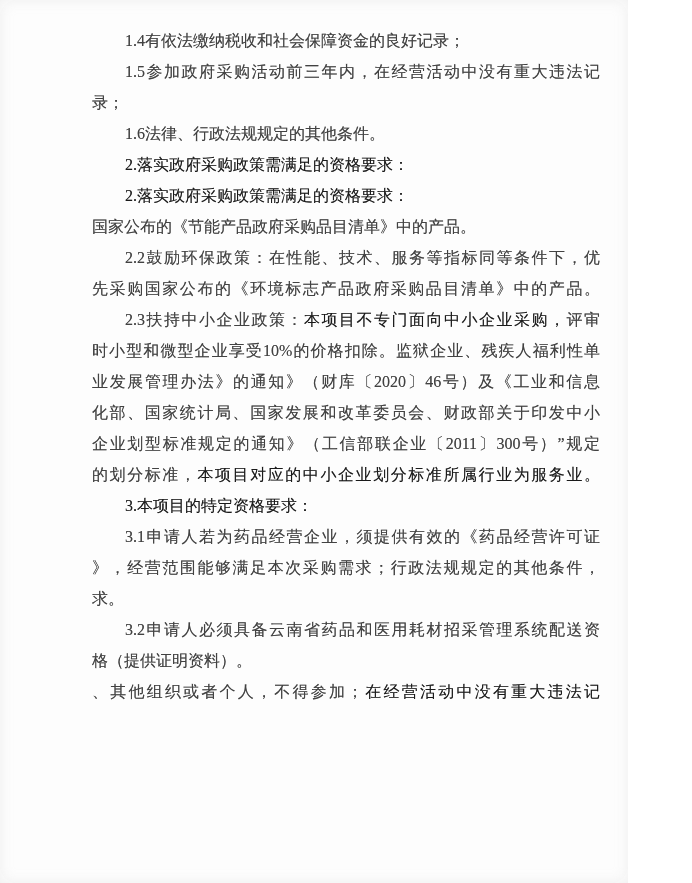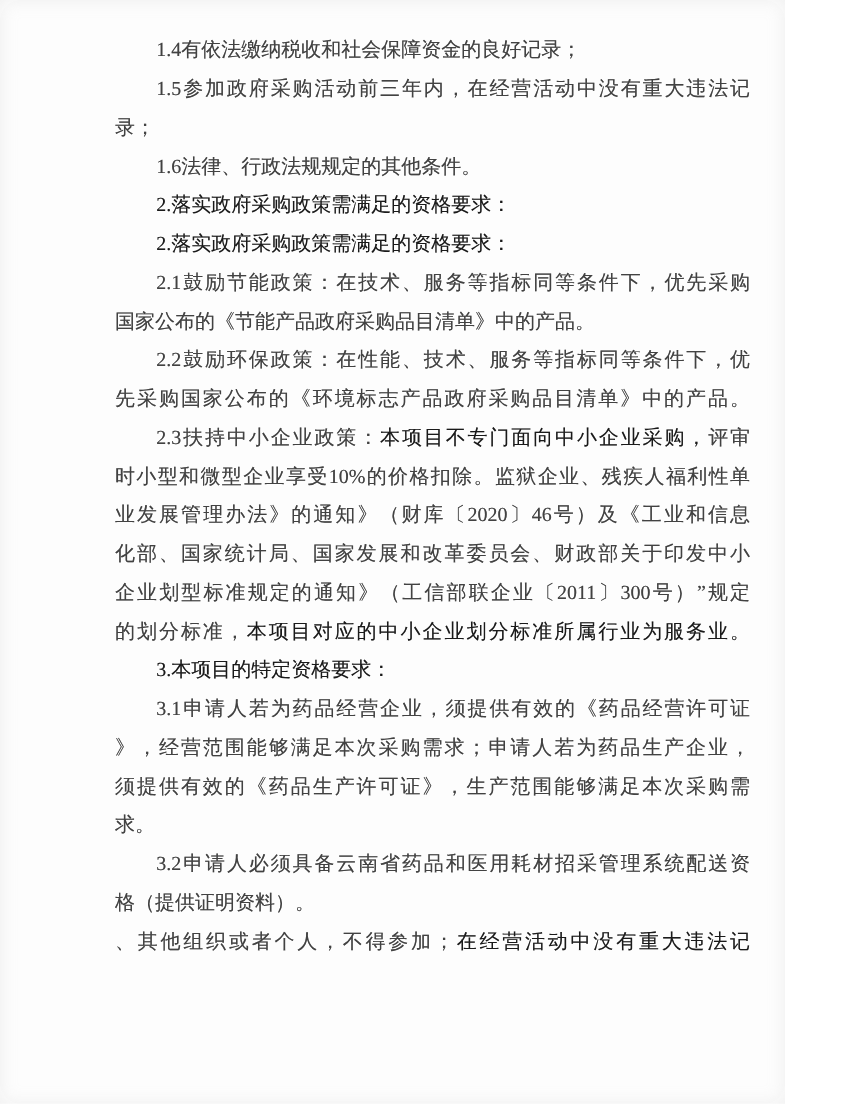--- a/index.html
+++ b/index.html
@@ -60,32 +60,30 @@
 <body>
 
 <div class="page" style="--page-bg: #fdfdfd; --text-color: #424242; --bold-color: #1a1a1a;">
   <div class="text-block">
       <div class="line indent"><span class="seg">1.4有依法缴纳税收和社会保障资金的良好记录；</span></div>
       <div class="line indent just"><span class="seg">1.5参加政府采购活动前三年内，在经营活动中没有重大违法记</span></div>
       <div class="line"><span class="seg">录；</span></div>
       <div class="line indent"><span class="seg">1.6法律、行政法规规定的其他条件。</span></div>
       <div class="line indent"><span class="seg b">2.落实政府采购政策需满足的资格要求：</span></div>
       <div class="line indent"><span class="seg b">2.落实政府采购政策需满足的资格要求：</span></div>
-      <div class="line indent just"><span class="seg">2.1鼓励节能政策：在技术、服务等指标同等条件下，优先采购</span></div>
       <div class="line"><span class="seg">国家公布的《节能产品政府采购品目清单》中的产品。</span></div>
       <div class="line indent just"><span class="seg">2.2鼓励环保政策：在性能、技术、服务等指标同等条件下，优</span></div>
       <div class="line just"><span class="seg">先采购国家公布的《环境标志产品政府采购品目清单》中的产品。</span></div>
       <div class="line indent just"><span class="seg">2.3扶持中小企业政策：</span><span class="seg b">本项目不专门面向中小企业采购，</span><span class="seg">评审</span></div>
       <div class="line just"><span class="seg">时小型和微型企业享受10%的价格扣除。监狱企业、残疾人福利性单</span></div>
       <div class="line just"><span class="seg">业发展管理办法》的通知》（财库〔2020〕46号）及《工业和信息</span></div>
       <div class="line just"><span class="seg">化部、国家统计局、国家发展和改革委员会、财政部关于印发中小</span></div>
       <div class="line just"><span class="seg">企业划型标准规定的通知》（工信部联企业〔2011〕300号）”规定</span></div>
       <div class="line just"><span class="seg">的划分标准，</span><span class="seg b">本项目对应的中小企业划分标准所属行业为服务业。</span></div>
       <div class="line indent"><span class="seg b">3.本项目的特定资格要求：</span></div>
       <div class="line indent just"><span class="seg">3.1申请人若为药品经营企业，须提供有效的《药品经营许可证</span></div>
-      <div class="line just"><span class="seg">》，经营范围能够满足本次采购需求；申请人若为药品生产企业，</span></div>
-      <div class="line just"><span class="seg">须提供有效的《药品生产许可证》，生产范围能够满足本次采购需</span></div>
+      <div class="line just"><span class="seg">》，经营范围能够满足本次采购需求；行政法规规定的其他条件，</span></div>
       <div class="line"><span class="seg">求。</span></div>
       <div class="line indent just"><span class="seg">3.2申请人必须具备云南省药品和医用耗材招采管理系统配送资</span></div>
       <div class="line"><span class="seg">格（提供证明资料）。</span></div>
       <div class="line just"><span class="seg">、其他组织或者个人，不得参加；</span><span class="seg b">在经营活动中没有重大违法记</span></div>
     </div>
 </div>
 
 </body></html>

